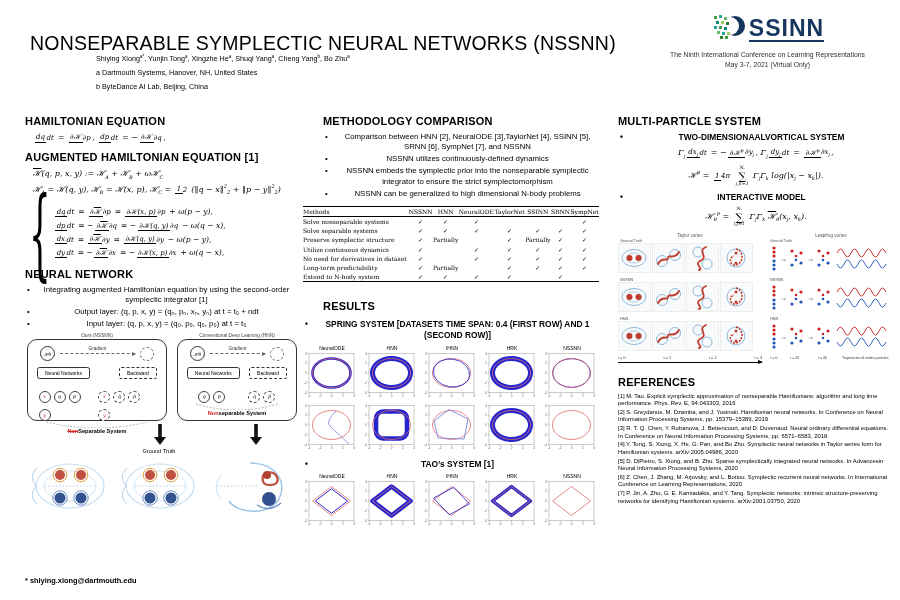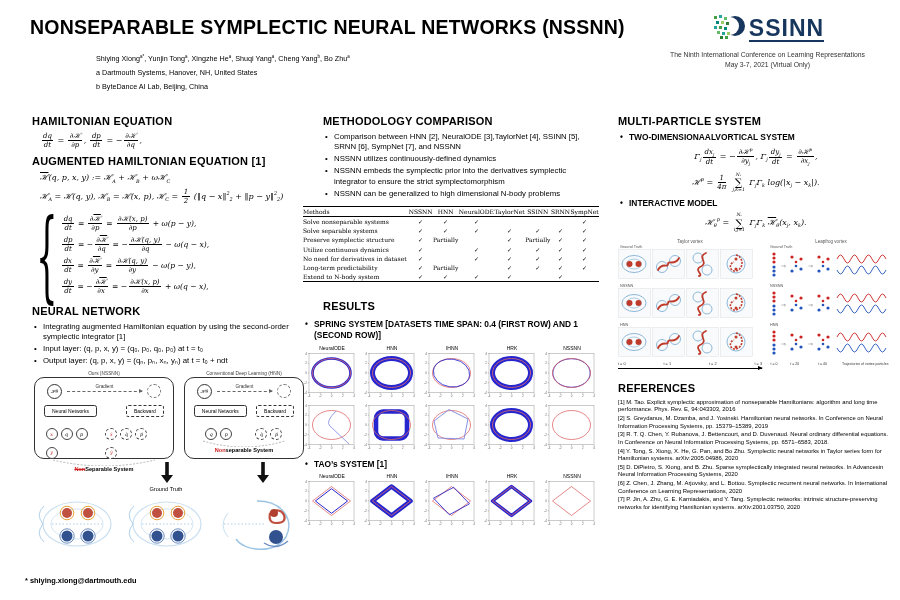--- a/index.html
+++ b/index.html
@@ -1,38 +1,38 @@
 <!DOCTYPE html>
 <html><head>
 <meta charset="utf-8">
 <style>
   html,body{margin:0;padding:0;background:#e8e8e8;}
   .poster{position:relative;width:900px;height:600px;background:#ffffff;overflow:hidden;
           font-family:"Liberation Sans",sans-serif;color:#000;}
   
-  .title{position:absolute;left:30px;top:16px;font-size:19.5px;font-weight:bold;letter-spacing:.2px;}
+  .title{position:absolute;left:30px;top:32px;font-size:19.5px;font-weight:normal;letter-spacing:.2px;}
   .authorblock{position:absolute;left:96px;top:50px;font-size:7.2px;line-height:14px;}
   .logoblock{position:absolute;left:640px;top:12px;width:255px;text-align:center;}
   .logoline{display:flex;align-items:center;justify-content:center;gap:4px;}
   .iclrtext{font-size:23px;font-weight:bold;color:#17365d;border-bottom:2.5px solid #17365d;line-height:1.05;letter-spacing:1px;}
   .confsmall{font-size:6.8px;color:#333;margin-top:4px;line-height:1.45;}
   
-  .colL{position:absolute;left:32px;top:115px;width:272px;}
+  .colL{position:absolute;left:25px;top:115px;width:272px;}
   .colM{position:absolute;left:303px;top:115px;width:298px;}
   .colR{position:absolute;left:618px;top:115px;width:276px;}
   .sec{font-size:11px;font-weight:bold;margin:0 0 5px 0;letter-spacing:.2px;}
   .indent{margin-left:20px;}
   
-  .bl{position:relative;padding-left:11px;margin:2px 0;font-size:7.8px;line-height:1.3;}
+  .bl{position:relative;padding-left:11px;margin:2px 0;font-size:7.8px;line-height:1.3;text-align:center;}
   .bl::before{content:"•";position:absolute;left:2px;top:0;}
   .bu{font-weight:bold;font-size:8.4px;text-transform:none;}
   
   .eq{font-family:"DejaVu Serif",serif;font-style:italic;font-size:8px;margin:4px 0 6px 8px;line-height:1.6;}
   .eq.center{text-align:center;margin-left:0;}
-  .fr{display:inline-flex;flex-direction:column;align-items:center;vertical-align:middle;margin:0 1.5px;font-size:7px;line-height:1.15;}
+  .fr{display:inline-flex;flex-direction:row;align-items:center;vertical-align:middle;margin:0 1.5px;font-size:7px;line-height:1.15;}
   .fr .nu{border-bottom:.7px solid #000;padding:0 1.5px;}
   .sum{display:inline-flex;flex-direction:column;align-items:center;vertical-align:middle;line-height:1;margin:0 2px;}
   .sum .sg{font-size:10.5px;font-style:normal;}
   .sum .sl{font-size:4.6px;}
   .ov{text-decoration:overline;}
   sub,sup{font-size:.62em;}
   .sys{display:flex;align-items:center;margin:2px 0 6px 4px;}
   .brace{font-family:"DejaVu Serif",serif;font-size:34px;font-weight:400;transform:scaleY(2.9);transform-origin:center;margin-right:3px;}
   .sys .eqcol .eqline{margin:4px 0;font-family:"DejaVu Serif",serif;font-style:italic;font-size:7.6px;}
   
@@ -198,22 +198,22 @@
             </span> = −<span class="fr">
               <span class="nu">∂ℋ(x, p)</span>
               <span class="de">∂x</span>
             </span> + ω(q − x),</div>
         </div>
     </div>
 
     <div class="sec">NEURAL NETWORK</div>
     <div>
         <div class="bl">Integrating augmented Hamiltonian equation by using the second-order symplectic integrator [1]</div>
+        <div class="bl">Output layer:  (q, p, x, y) = (qₙ, pₙ, xₙ, yₙ) at t = t₀ + ndt</div>
         <div class="bl">Input layer:  (q, p, x, y) = (q₀, p₀, q₀, p₀)  at  t = t₀</div>
-        <div class="bl">Output layer:  (q, p, x, y) = (qₙ, pₙ, xₙ, yₙ) at t = t₀ + ndt</div>
       </div>
 
     <div class="paneltitles">
       <div class="ptitle" style="width:140px">Ours (NSSNN)</div>
       <div class="ptitle" style="width:120px">Conventional Deep Learning (HNN)</div>
     </div>
     <div class="panels">
       <div class="panel" style="width:140px">
         <div class="prow1">
           <span class="hnode">ℋθ</span>
@@ -312,21 +312,21 @@
     <path d="M50 50 q12 8 24 -2" stroke="#6f8fc4" fill="none" stroke-width="1.5"></path>
           </svg></span>
       </div>
   </div>
 
   <div class="colM">
     <div class="sec indent">METHODOLOGY COMPARISON</div>
     <div class="indent">
         <div class="bl">Comparison between HNN [2],  NeuralODE [3],TaylorNet [4], SSINN [5], SRNN [6], SympNet [7], and NSSNN</div>
         <div class="bl">NSSNN utilizes continuously-defined dynamics</div>
-        <div class="bl">NSSNN embeds the symplectic prior into the derivatives symplectic integrator to ensure the strict symplectomorphism</div>
+        <div class="bl">NSSNN embeds the symplectic prior into the nonseparable symplectic integrator to ensure the strict symplectomorphism</div>
         <div class="bl">NSSNN can be generalized to high dimensional N-body problems</div>
       </div>
 
     <table class="cmp">
         <thead>
           <tr>
             <th class="tl">Methods</th>
             <th class="tc">NSSNN</th>
             <th class="tc">HNN</th>
             <th class="tc">NeuralODE</th>

